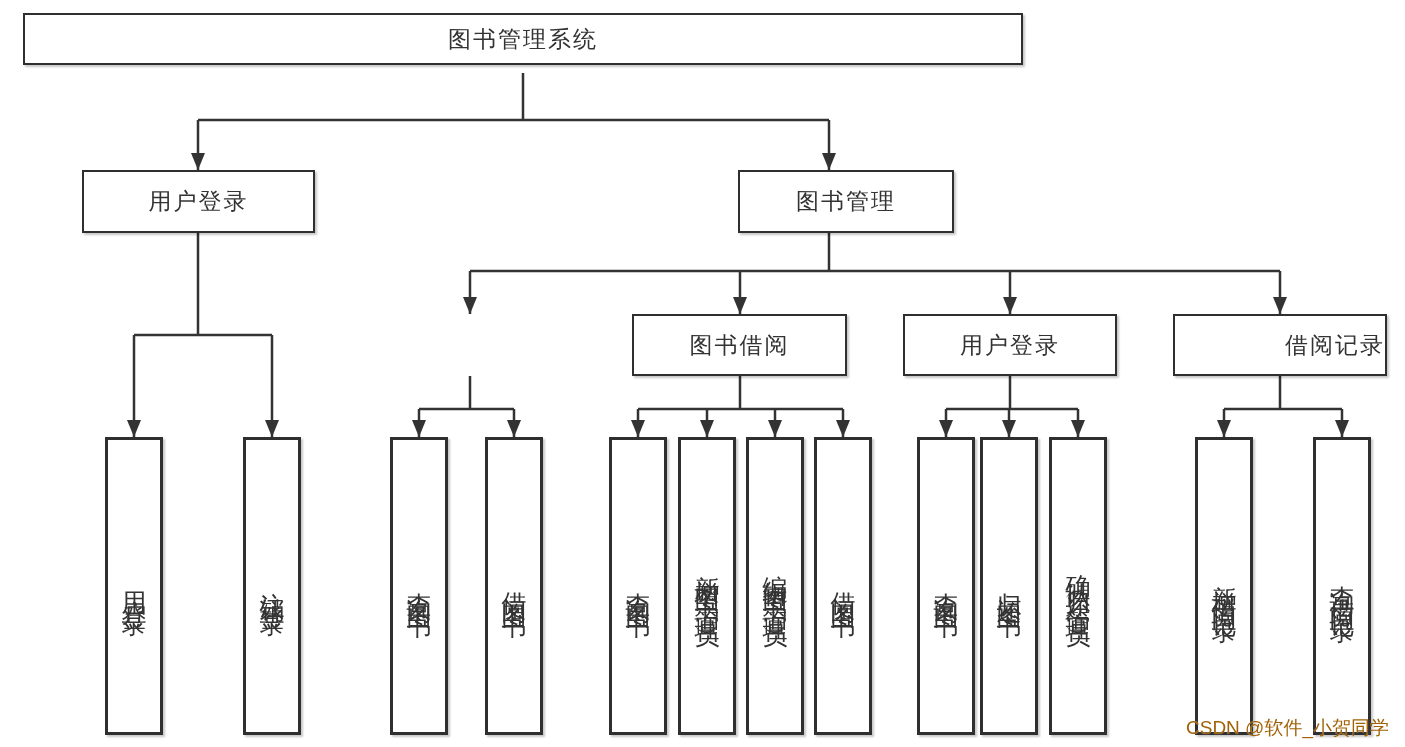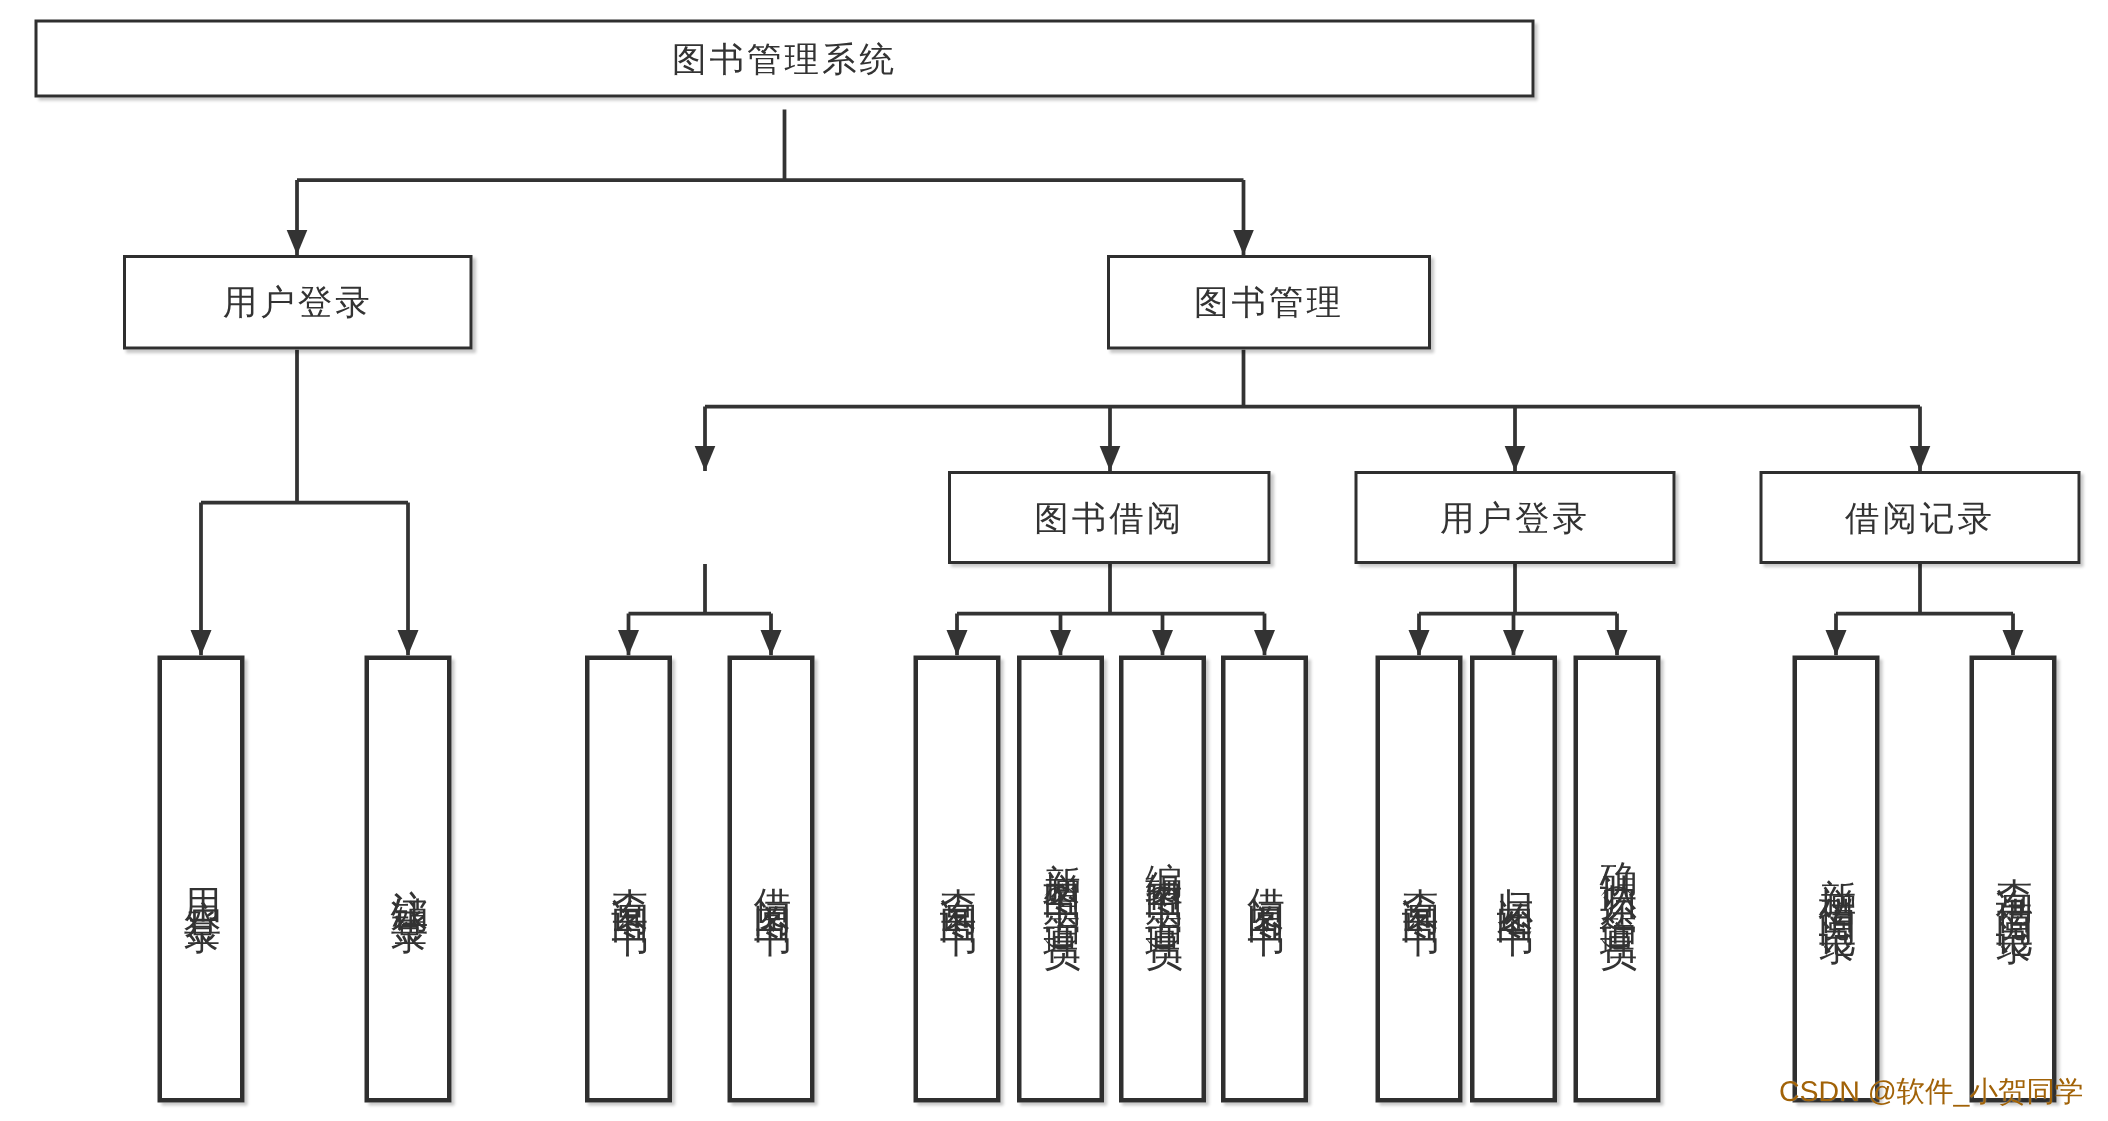--- a/index.html
+++ b/index.html
@@ -22,21 +22,21 @@
   }
   
   .n-root   { left:23px;   top:13px;  width:1000px; height:52px; }
   
   .n-login  { left:82px;   top:170px; width:233px;  height:63px; }
   .n-mgmt   { left:712px;  top:170px; width:216px;  height:63px;margin-left:26px; }
   
   .n-rec    { left:362px;  top:314px; width:216px;  height:62px; }
   .n-borrow { left:632px;  top:314px; width:215px;  height:62px; }
   .n-cur    { left:903px;  top:314px; width:214px;  height:62px; }
-  .n-hist   { left:1173px; top:314px; width:214px;  height:62px; }
+  .n-hist   { left:1173px; top:314px; width:214px;  height:62px;justify-content:flex-end; }
   
   .vnode    { top:437px; height:298px; width:58px; }
   .n-l1  { left:105px; }  .n-l2  { left:243px; }
   .n-l3  { left:390px; }  .n-l4  { left:485px; }
   .n-l5  { left:609px; }  .n-l6  { left:678px; }
   .n-l7  { left:746px; }  .n-l8  { left:814px; }
   .n-l9  { left:917px; }  .n-l10 { left:980px; }
   .n-l11 { left:1049px; } .n-l12 { left:1195px; }
   .n-l13 { left:1313px; }
   .watermark {

